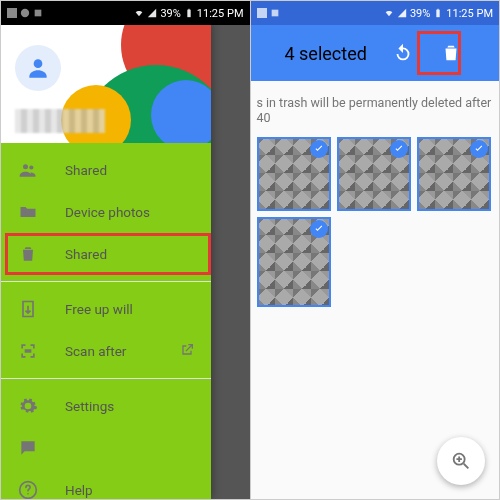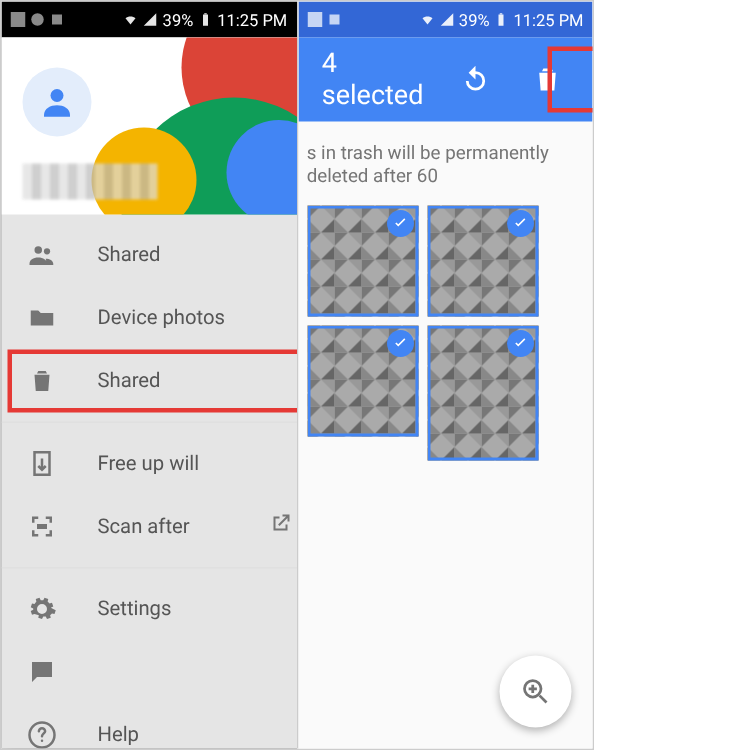--- a/index.html
+++ b/index.html
@@ -1,30 +1,30 @@
 <!DOCTYPE html>
 <html><head>
 <meta charset="utf-8">
 <style>
   * { box-sizing: border-box; margin: 0; padding: 0; }
   body { font-family: Roboto, Arial, sans-serif; background: #fff; }
   .stage { width: 500px; height: 500px; position: relative; }
-  .frame { width: 396px; height: 500px; border: 1px solid #ccc; display: flex; }
+  .frame { width: 500px; height: 500px; border: 1px solid #ccc; display: flex; }
   .phone { flex: 1; position: relative; overflow: hidden; background: #fafafa; border-right: 1px solid #ccc; }
   .phone:last-child { border-right: none; }
 
   
   .statusbar { height: 24px; background: #000; color: #fff; display: flex; align-items: center; justify-content: space-between; font-size: 11px; padding: 0 6px; }
   .statusbar.blue { background: #3367d6; }
   .status-left, .status-right { display: flex; align-items: center; gap: 3px; }
   .status-ico { width: 10px; height: 10px; opacity: .9; }
 
   
   .left-bg { position: absolute; top: 24px; left: 0; right: 0; bottom: 0; background: #555; }
-  .drawer { position: absolute; top: 24px; left: 0; width: 210px; bottom: 0; background: #e5e5e5; box-shadow: 2px 0 8px rgba(0,0,0,.3); }
+  .drawer { position: absolute; top: 24px; left: 0; width: 210px; bottom: 0; background: #84cc16; box-shadow: 2px 0 8px rgba(0,0,0,.3); }
   .drawer-header { height: 118px; position: relative; overflow: hidden; background: #fff; }
   .circ { position: absolute; border-radius: 50%; }
   .c-red   { width: 120px; height: 120px; background: #db4437; right: -30px; top: -40px; }
   .c-green { width: 150px; height: 150px; background: #0f9d58; right: -20px; top: 40px; }
   .c-yellow{ width: 70px;  height: 70px;  background: #f4b400; right: 80px;  top: 60px; }
   .c-blue  { width: 70px;  height: 70px;  background: #4285f4; right: -10px; top: 55px; }
   .avatar { width: 46px; height: 46px; border-radius: 50%; background: #e3edfb; position: absolute; left: 14px; top: 20px; display: flex; align-items: center; justify-content: center; }
   .avatar svg { width: 26px; height: 26px; fill: #4285f4; }
   .account-blur { position: absolute; left: 14px; bottom: 10px; width: 90px; height: 24px; background: repeating-linear-gradient(90deg,#ddd 0 6px,#bbb 6px 12px); filter: blur(1px); opacity:.7;}
   .menu { padding-top: 6px; }
@@ -34,21 +34,21 @@
   .menu-item .trail { margin-left: auto; }
   .menu-item .trail svg { width: 16px; height: 16px; fill: #757575; }
   .menu-sep { height: 1px; background: #e0e0e0; margin: 6px 0; }
   .hl-red { position: absolute; border: 3px solid #e53935; pointer-events: none; }
 
   
   .bottom-peek { position: absolute; bottom: 8px; left: 50%; transform: translateX(16px); color: #ddd; font-size: 11px; display:flex; flex-direction:column; align-items:center; gap:2px;}
   .bottom-peek svg { width: 18px; height: 18px; fill: #ccc; }
 
   
-  .appbar { height: 56px; background: #4285f4; display: flex; align-items: center; color: #ffffff; padding: 0 10px; gap: 8px; }
+  .appbar { height: 56px; background: #4285f4; display: flex; align-items: center; color: #000000; padding: 0 28px; gap: 8px; }
   .appbar .title { flex: 1; font-size: 18px; padding-left: 6px; }
   .appbar .ab-btn { width: 40px; height: 40px; display: flex; align-items: center; justify-content: center; cursor: pointer; border-radius: 4px;}
   .appbar .ab-btn svg { width: 22px; height: 22px; fill: #fff; }
   .trash-note { font-size: 12.5px; color: #757575; padding: 14px 6px 6px 6px; }
   .grid { display: flex; flex-wrap: wrap; gap: 6px; padding: 6px; }
   .thumb { width: 74px; height: 74px; position: relative; background:
     linear-gradient(45deg,#888 25%,transparent 25%),
     linear-gradient(-45deg,#666 25%,transparent 25%),
     linear-gradient(45deg,transparent 75%,#999 75%),
     linear-gradient(-45deg,transparent 75%,#777 75%);
@@ -229,21 +229,21 @@
               <path d="M12 5V2L7 7l5 5V8a5 5 0 11-5 5H5a7 7 0 107-7z"></path>
             </svg>
       </div>
       <div class="ab-btn">
         <svg viewBox="0 0 24 24">
               <path d="M6 7h12l-1 13H7zM9 4h6l1 2H8z"></path>
             </svg>
       </div>
     </div>
 
-    <div class="trash-note">s in trash will be permanently deleted after 60</div>
+    <div class="trash-note">s in trash will be permanently deleted after 40</div>
 
     <div class="grid">
       <div class="thumb sel">
             <div class="check">
               <svg viewBox="0 0 24 24">
                 <path d="M9 16l-4-4 1.5-1.5L9 13l8-8L18.5 6.5z"></path>
               </svg>
             </div>
           </div>
       <div class="thumb sel">

